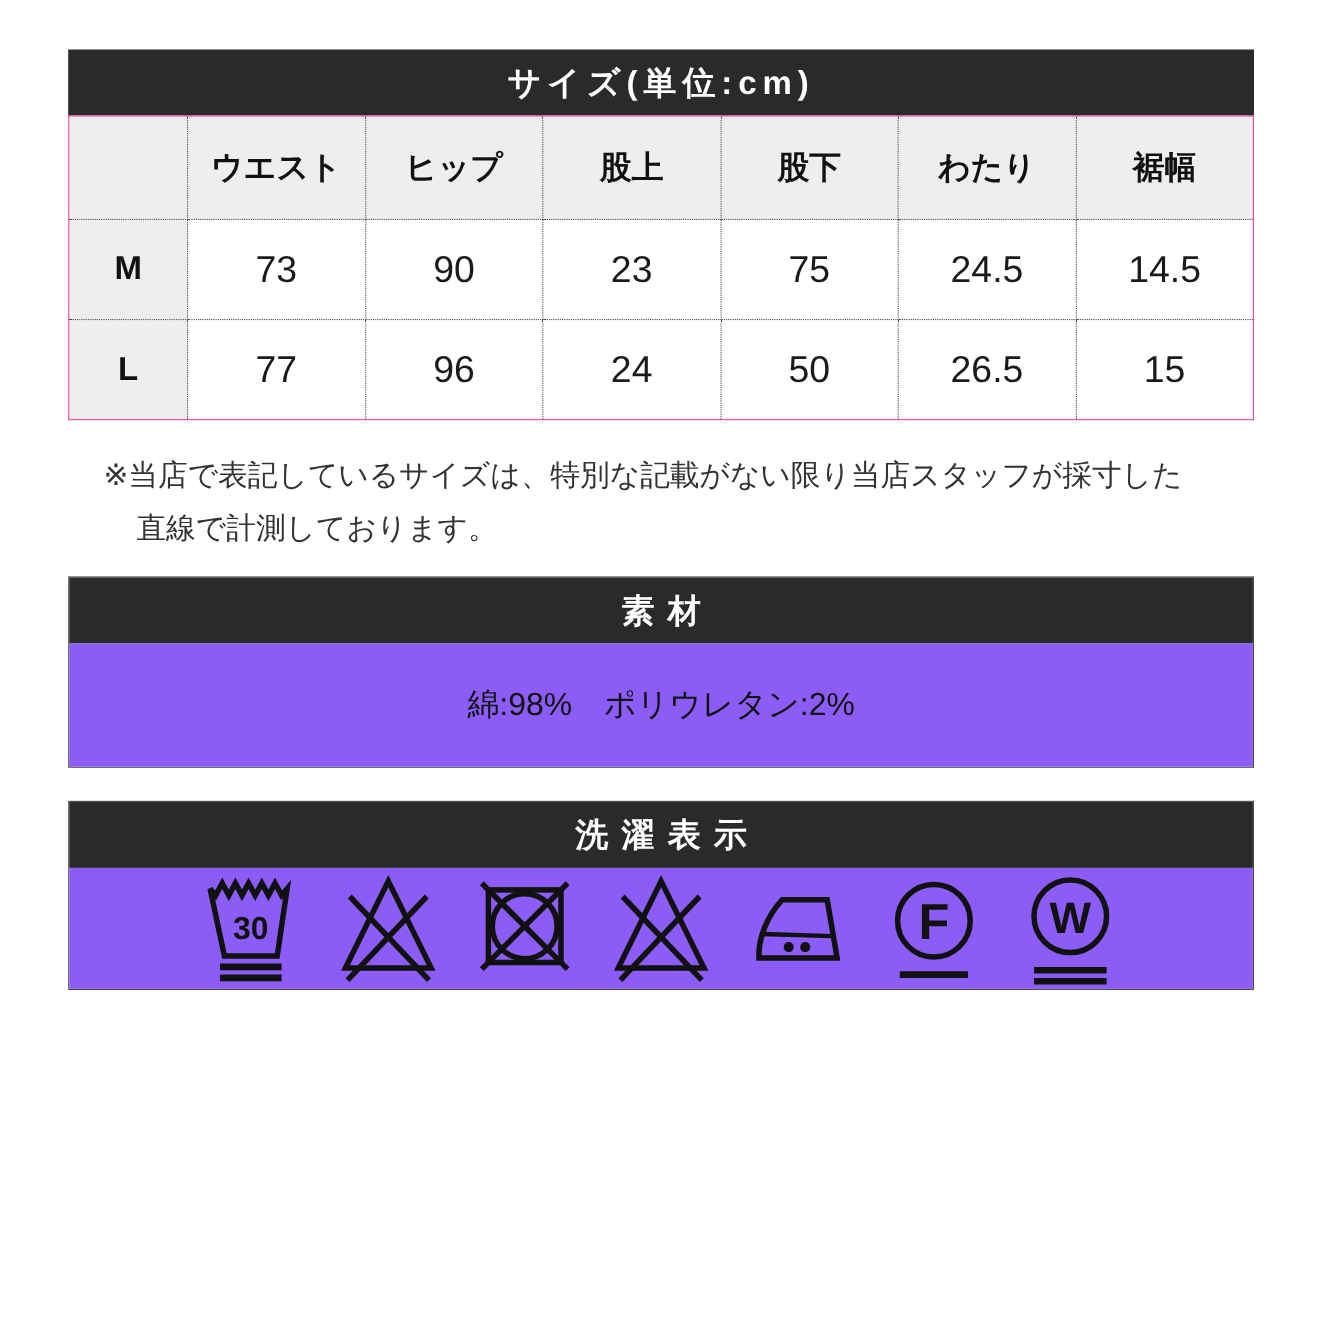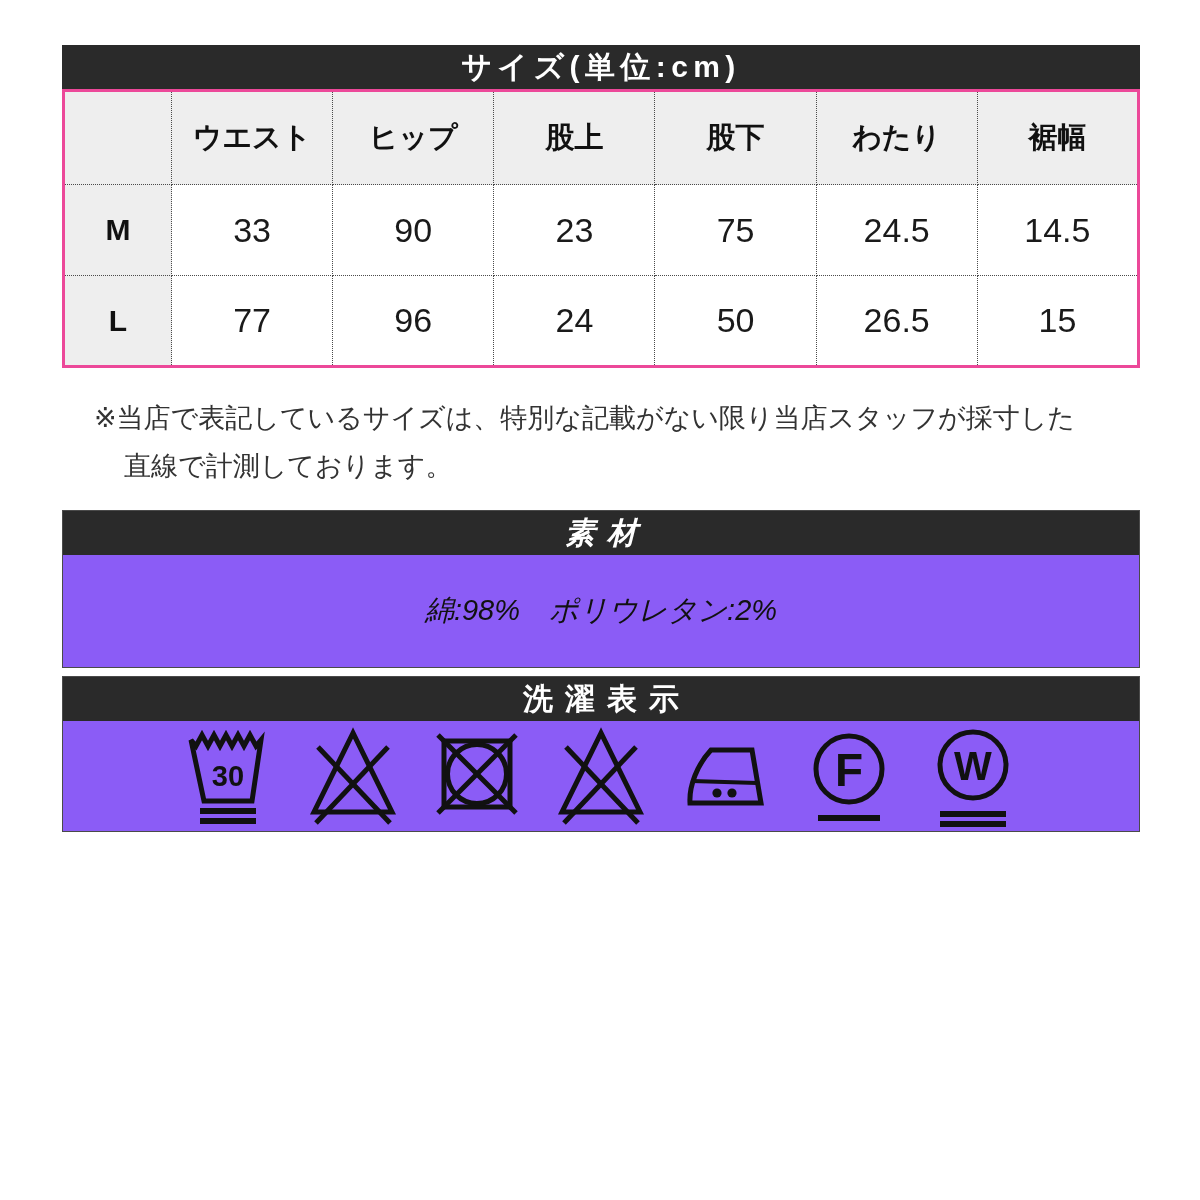--- a/index.html
+++ b/index.html
@@ -11,36 +11,36 @@
   }
   .page {
     width: 1078px;
     margin: 45px 0 0 62px;
   }
 
   
   .bar {
     background: #2a2a2a;
     color: #ffffff;
-    height: 44px;
+    height: 60px;
     display: flex;
     align-items: center;
     justify-content: center;
     font-weight: bold;
     font-size: 30px;
     letter-spacing: 0.18em;
   }
   .bar.wide-spacing { letter-spacing: 0.4em; text-indent: 0.4em; }
 
   
   table.size-table {
     width: 100%;
     border-collapse: collapse;
     table-layout: fixed;
-    border: 3px solid #ec4899;
+    border: 1px solid #ec4899;
   }
   table.size-table th, table.size-table td {
     border: 1px dotted #4a4a4a;
     text-align: center;
     vertical-align: middle;
   }
   table.size-table thead th {
     height: 94px;
     background: #eeeeee;
     font-size: 29px;
@@ -68,22 +68,22 @@
     line-height: 48px;
     color: #333;
   }
   .note .first-line { margin-left: -30px; }
   .note.second { margin-top: 26px; }
 
   
   .boxed-section {
     border: 1px solid #4a4a4a;
   }
-  .boxed-section.material { margin-top: 20px; font-style: italic; }
-  .boxed-section.washing  { margin-top: 8px; }
+  .boxed-section.material { margin-top: 20px; }
+  .boxed-section.washing  { margin-top: 30px; }
   .box-content {
     background: #8b5cf6;
     display: flex;
     align-items: center;
     justify-content: center;
   }
   .material-content {
     height: 112px;
     font-size: 29px;
     color: #111;
@@ -126,21 +126,21 @@
           <th>ヒップ</th>
           <th>股上</th>
           <th>股下</th>
           <th>わたり</th>
           <th>裾幅</th>
         </tr>
       </thead>
       <tbody>
         <tr>
           <th>M</th>
-          <td>33</td>
+          <td>73</td>
           <td>90</td>
           <td>23</td>
           <td>75</td>
           <td>24.5</td>
           <td>14.5</td>
         </tr>
         <tr>
           <th>L</th>
           <td>77</td>
           <td>96</td>

